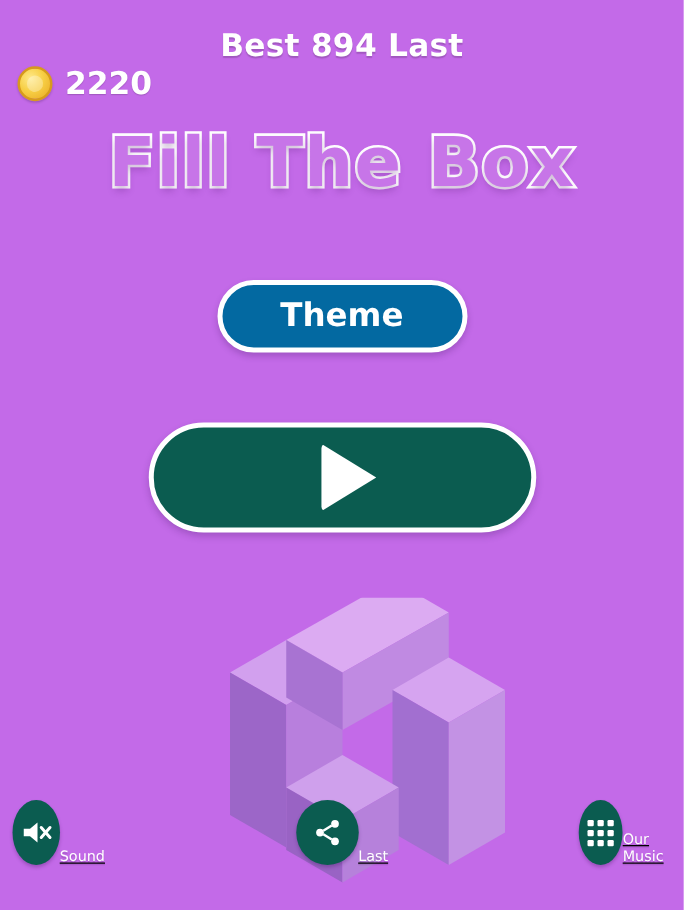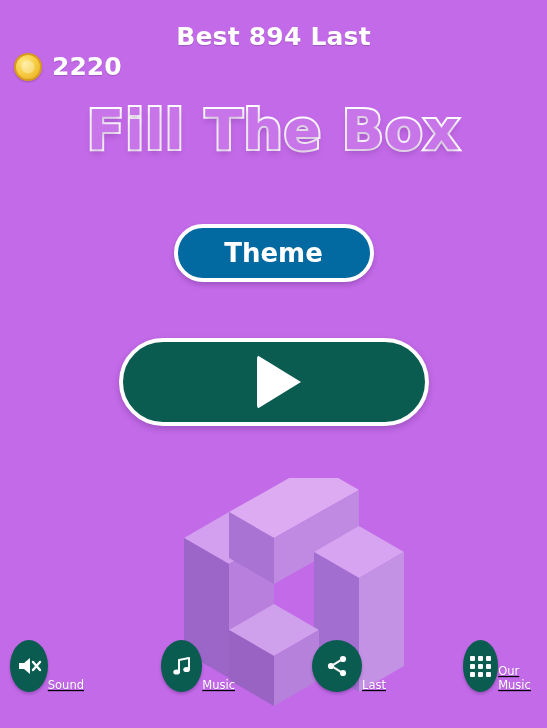--- a/index.html
+++ b/index.html
@@ -227,30 +227,20 @@
       <div class="circle">
         <svg width="26" height="24" viewBox="0 0 26 24">
           <polygon points="3,9 8,9 14,4 14,20 8,15 3,15" fill="#ffffff"></polygon>
           <line x1="17" y1="8" x2="24" y2="16" stroke="#ffffff" stroke-width="2.4" stroke-linecap="round"></line>
           <line x1="24" y1="8" x2="17" y2="16" stroke="#ffffff" stroke-width="2.4" stroke-linecap="round"></line>
         </svg>
       </div>
       <div class="bottom-label">Sound</div>
     </div>
 
-    <div class="bottom-item">
-      <div class="circle">
-        <svg width="24" height="24" viewBox="0 0 24 24">
-          <path d="M9 18V6l10-2v11" fill="none" stroke="#ffffff" stroke-width="2" stroke-linecap="round" stroke-linejoin="round"></path>
-          <ellipse cx="6.6" cy="18" rx="3.3" ry="2.6" fill="#ffffff"></ellipse>
-          <ellipse cx="16.6" cy="15.5" rx="3.3" ry="2.6" fill="#ffffff"></ellipse>
-        </svg>
-      </div>
-      <div class="bottom-label">Music</div>
-    </div>
 
 
     <div class="bottom-item">
       <div class="circle">
         <svg width="24" height="24" viewBox="0 0 24 24">
           <circle cx="18" cy="5" r="3.1" fill="#ffffff"></circle>
           <circle cx="6" cy="12" r="3.1" fill="#ffffff"></circle>
           <circle cx="18" cy="19" r="3.1" fill="#ffffff"></circle>
           <line x1="8.6" y1="10.6" x2="15.4" y2="6.4" stroke="#ffffff" stroke-width="2"></line>
           <line x1="8.6" y1="13.4" x2="15.4" y2="17.6" stroke="#ffffff" stroke-width="2"></line>

